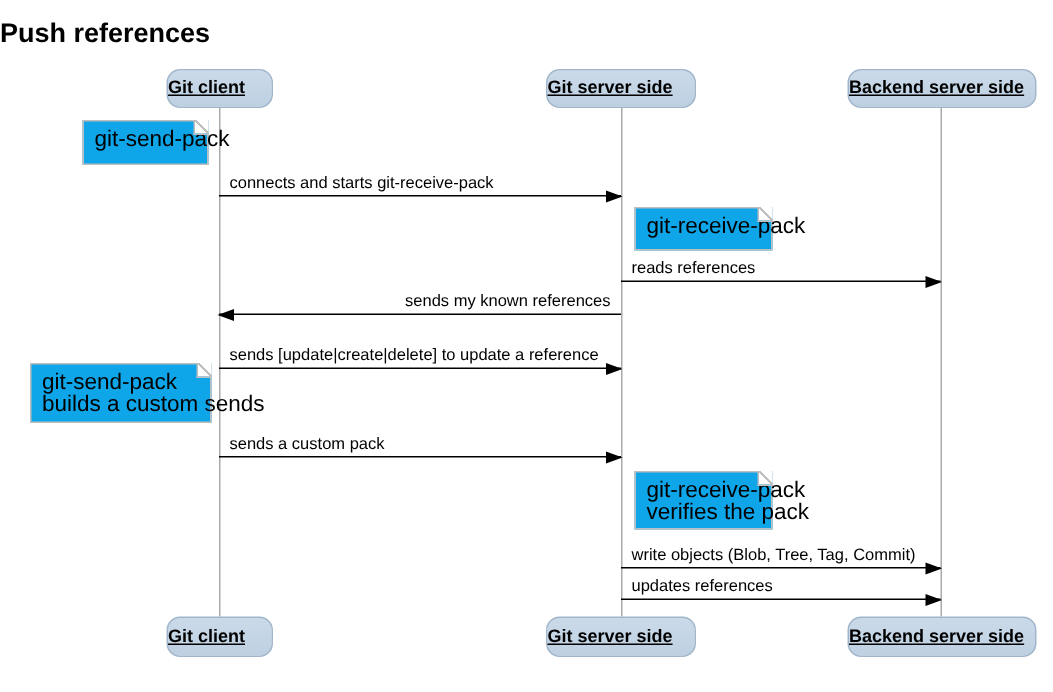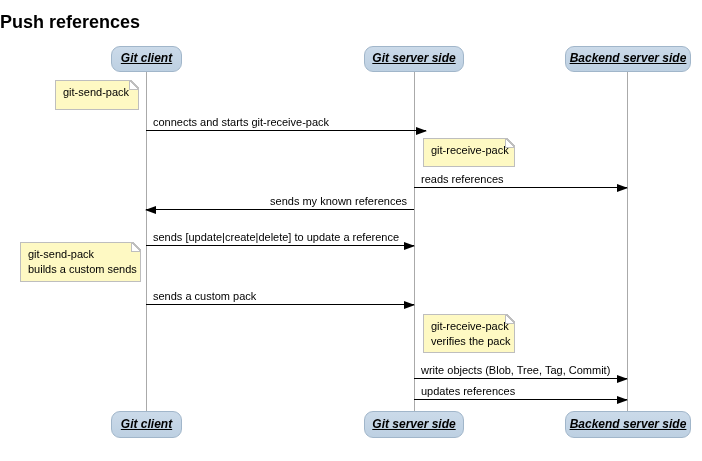--- a/index.html
+++ b/index.html
@@ -25,35 +25,33 @@
     width: 1px;
     background: #aaaaaa;
   }
   .pbox {
     position: absolute;
     box-sizing: border-box;
     height: 26px;
     border: 1.5px solid #a1b6ca;
     border-radius: 9px;
     background: linear-gradient(#cbdae9, #bdd0e2);
-    text-align: center;
     font-size: 12px;
     font-weight: bold;
     text-decoration: underline;
     line-height: 23px;
     white-space: nowrap;
-    font-style: italic;
   }
   .pbox.bottom { height: 27px; line-height: 24px; }
   .note {
     position: absolute;
     box-sizing: border-box;
-    background: #fef9c3;
+    background: #0ea5e9;
     border: 1px solid #bebebe;
-    font-size: 11px;
+    font-size: 15px;
     line-height: 15px;
     padding: 4px 1px 0 7px;
     white-space: nowrap;
   }
   .note .fold {
     position: absolute;
     top: -1px; right: -1px;
     width: 9px; height: 9px;
     background: linear-gradient(to bottom left, #ffffff 0 44%, #bebebe 44% 56%, #ffffff 56% 100%);
     border-left: 1px solid #bebebe;
@@ -137,21 +135,21 @@
     <span class="fold"></span>
     <div>git-send-pack</div>
     <div>builds a custom sends</div>
   </div>
   <div class="note" style="left:423px; top:314px; width:92px; height:39px;">
     <span class="fold"></span>
     <div>git-receive-pack</div>
     <div>verifies the pack</div>
   </div>
 
-  <div class="msg" style="left:146px; top:113px; width:268px;padding-left:12px;">
+  <div class="msg" style="left:146px; top:113px; width:268px;">
     <div class="lbl l">connects and starts git-receive-pack</div>
     <div class="line"></div>
     <div class="head-right"></div>
   </div>
 
   <div class="msg" style="left:146px; top:192px; width:268px;">
     <div class="lbl r">sends my known references</div>
     <div class="line"></div>
     <div class="head-left"></div>
   </div>

